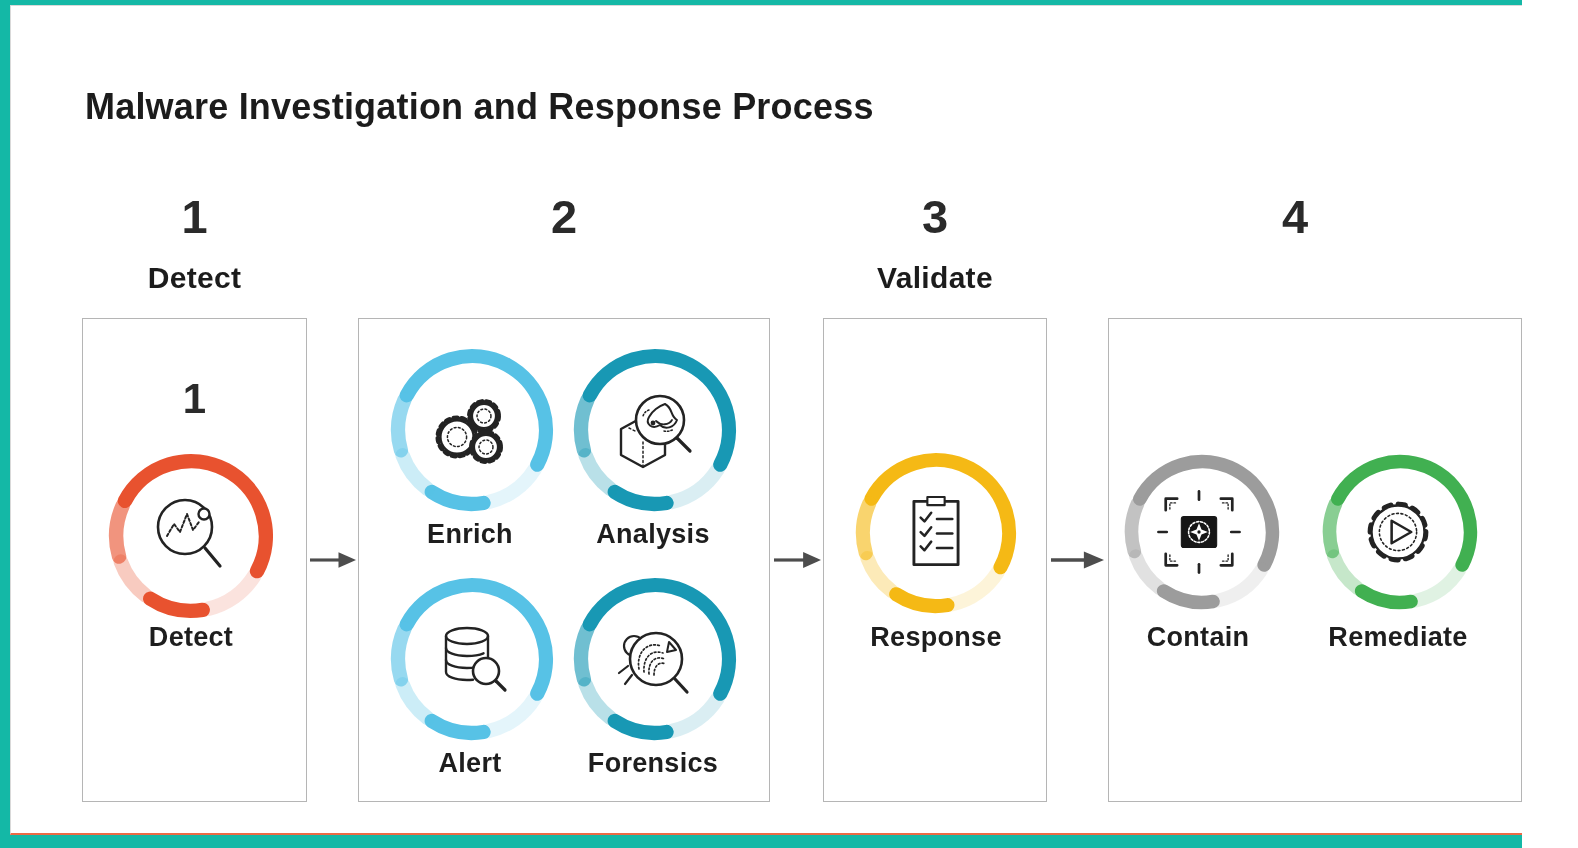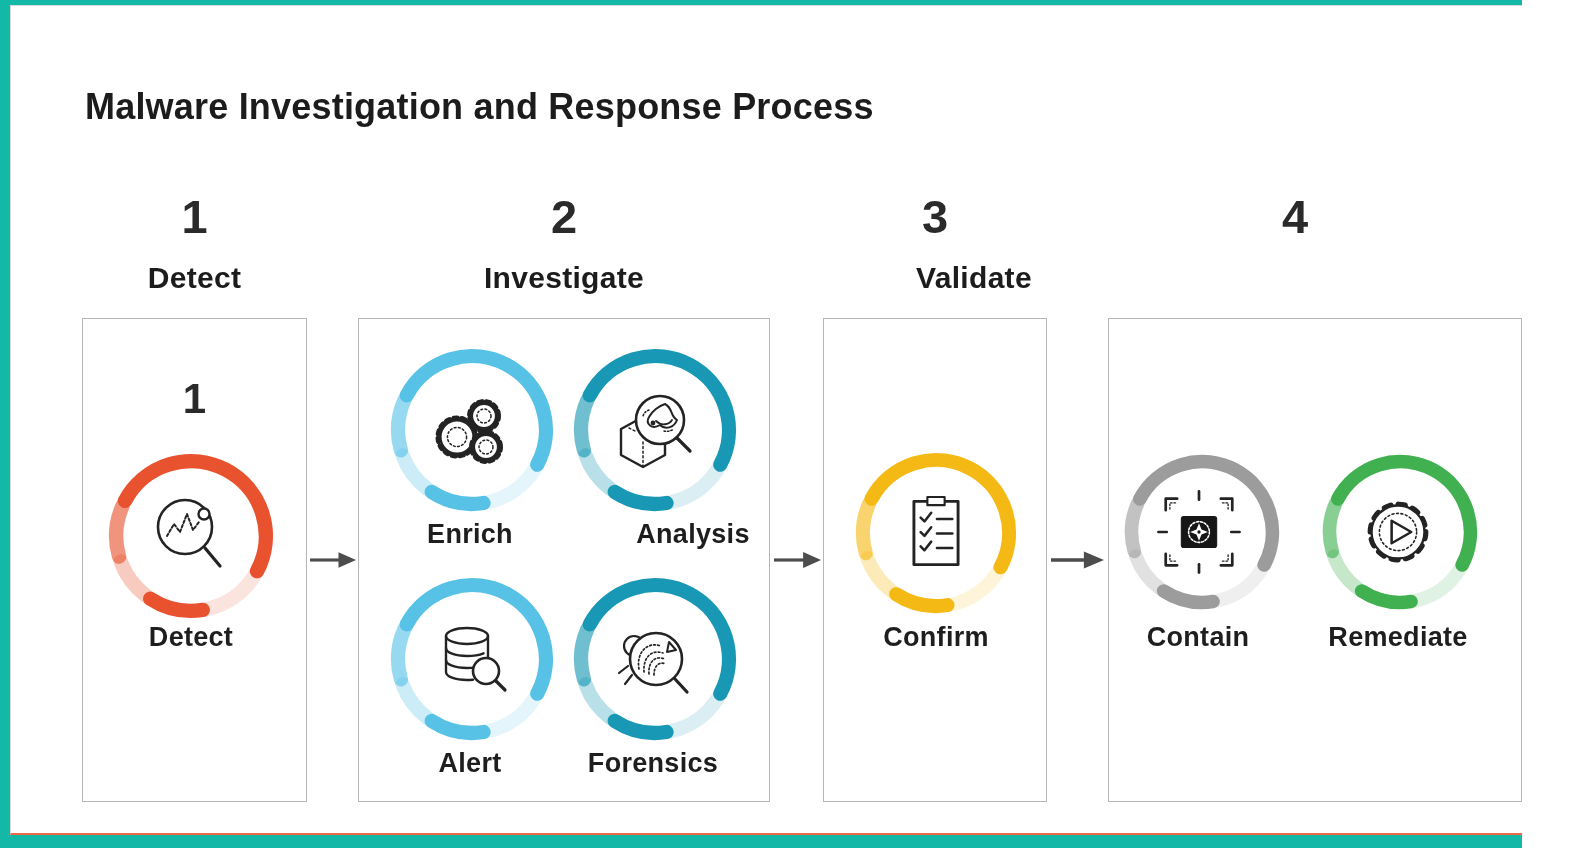--- a/index.html
+++ b/index.html
@@ -26,24 +26,23 @@
 
 <div class="canvas">
   <div class="card"></div>
 
   <h1 class="title">Malware Investigation and Response Process</h1>
 
   <div class="stage-num" style="left:82px;width:225px;top:193px;">1</div>
   <div class="stage-label" style="left:82px;width:225px;top:263px;">Detect</div>
 
   <div class="stage-num" style="left:358px;width:412px;top:193px;">2</div>
-  <div class="stage-label" style="left:358px;width:412px;top:263px;">Investigate</div>
 
   <div class="stage-num" style="left:823px;width:224px;top:193px;">3</div>
-  <div class="stage-label" style="left:862px;width:224px;top:263px;">Validate</div>
+  <div class="stage-label" style="left:823px;width:224px;top:263px;">Validate</div>
 
   <div class="stage-num" style="left:1085px;width:420px;top:193px;">4</div>
 
   <div class="box" style="left:82px;top:318px;width:225px;height:484px;"></div>
   <div class="box" style="left:358px;top:318px;width:412px;height:484px;"></div>
   <div class="box" style="left:823px;top:318px;width:224px;height:484px;"></div>
   <div class="box" style="left:1108px;top:318px;width:414px;height:484px;"></div>
 
   <div class="box-num" style="left:82px;width:225px;top:378px;">1</div>
   <div class="ring" style="left:191px;top:536px;width:170px;height:170px;">
@@ -105,21 +104,21 @@
      <path d="M26 48 L32 51" stroke-width="1.5" stroke-dasharray="2 2.6" fill="none"></path>
      <circle cx="57" cy="40" r="24" stroke-width="2.6" fill="#fff"></circle>
      <path d="M62 24 C70 28 67 36 74 40 C71 48 62 50 57 45 C49 50 42 44 46 37 C49 31 56 26 62 24 Z" stroke-width="2" fill="none"></path>
      <path d="M53 41 C58 46 66 45 69 40" stroke-width="1.8" fill="none"></path>
      <circle cx="50" cy="43" r="2.4" fill="#232323" stroke="none"></circle>
      <path d="M46 30 C43 31 41 33 40 36" stroke-width="1.5" stroke-dasharray="1.5 2" fill="none"></path>
      <path d="M61 51 C64 52 68 51 71 49" stroke-width="1.5" stroke-dasharray="1.5 2" fill="none"></path>
      <line x1="74" y1="58" x2="87" y2="71" stroke-width="3.2"></line>
       </svg>
     </div>
-  <div class="item-label" style="left:653px;top:534px;margin-left:40px;">Analysis</div>
+  <div class="item-label" style="left:653px;top:534px;">Analysis</div>
 
   <div class="ring" style="left:472px;top:659px;width:168px;height:168px;">
       <svg viewBox="0 0 100 100">
         <path d="M 11.15 29.34 A 44 44 0 0 1 88.85 70.66" stroke="#57C2E6" stroke-opacity="1" stroke-width="8.5" fill="none" stroke-linecap="round"></path>
         <path d="M 87.31 73.32 A 44 44 0 0 1 59.90 92.87" stroke="#57C2E6" stroke-opacity="0.16" stroke-width="8.5" fill="none" stroke-linecap="round"></path>
         <path d="M 56.88 93.46 A 44 44 0 0 1 26.04 86.90" stroke="#57C2E6" stroke-opacity="1" stroke-width="8.5" fill="none" stroke-linecap="round"></path>
         <path d="M 23.52 85.14 A 44 44 0 0 1 8.65 65.05" stroke="#57C2E6" stroke-opacity="0.3" stroke-width="8.5" fill="none" stroke-linecap="round"></path>
         <path d="M 7.70 62.13 A 44 44 0 0 1 9.80 32.10" stroke="#57C2E6" stroke-opacity="0.62" stroke-width="8.5" fill="none" stroke-linecap="round"></path>
       </svg>
     </div>
@@ -175,21 +174,21 @@
      <rect x="27" y="17" width="46" height="66" stroke-width="3" fill="none"></rect>
      <rect x="41" y="12.5" width="18" height="8.5" stroke-width="2.2" fill="#fff"></rect>
      <polyline points="34,34 38,38 45,29" stroke-width="2.6" fill="none"></polyline>
      <polyline points="34,49 38,53 45,44" stroke-width="2.6" fill="none"></polyline>
      <polyline points="34,64 38,68 45,59" stroke-width="2.6" fill="none"></polyline>
      <line x1="51" y1="35.5" x2="67" y2="35.5" stroke-width="2.6"></line>
      <line x1="51" y1="50.5" x2="67" y2="50.5" stroke-width="2.6"></line>
      <line x1="51" y1="65.5" x2="67" y2="65.5" stroke-width="2.6"></line>
       </svg>
     </div>
-  <div class="item-label" style="left:936px;top:637px;">Confirm</div>
+  <div class="item-label" style="left:936px;top:637px;">Response</div>
 
   <div class="ring" style="left:1202px;top:532px;width:160px;height:160px;">
       <svg viewBox="0 0 100 100">
         <path d="M 11.15 29.34 A 44 44 0 0 1 88.85 70.66" stroke="#9C9C9C" stroke-opacity="1" stroke-width="8.5" fill="none" stroke-linecap="round"></path>
         <path d="M 87.31 73.32 A 44 44 0 0 1 59.90 92.87" stroke="#9C9C9C" stroke-opacity="0.16" stroke-width="8.5" fill="none" stroke-linecap="round"></path>
         <path d="M 56.88 93.46 A 44 44 0 0 1 26.04 86.90" stroke="#9C9C9C" stroke-opacity="1" stroke-width="8.5" fill="none" stroke-linecap="round"></path>
         <path d="M 23.52 85.14 A 44 44 0 0 1 8.65 65.05" stroke="#9C9C9C" stroke-opacity="0.3" stroke-width="8.5" fill="none" stroke-linecap="round"></path>
         <path d="M 7.70 62.13 A 44 44 0 0 1 9.80 32.10" stroke="#9C9C9C" stroke-opacity="0.62" stroke-width="8.5" fill="none" stroke-linecap="round"></path>
       </svg>
     </div>

